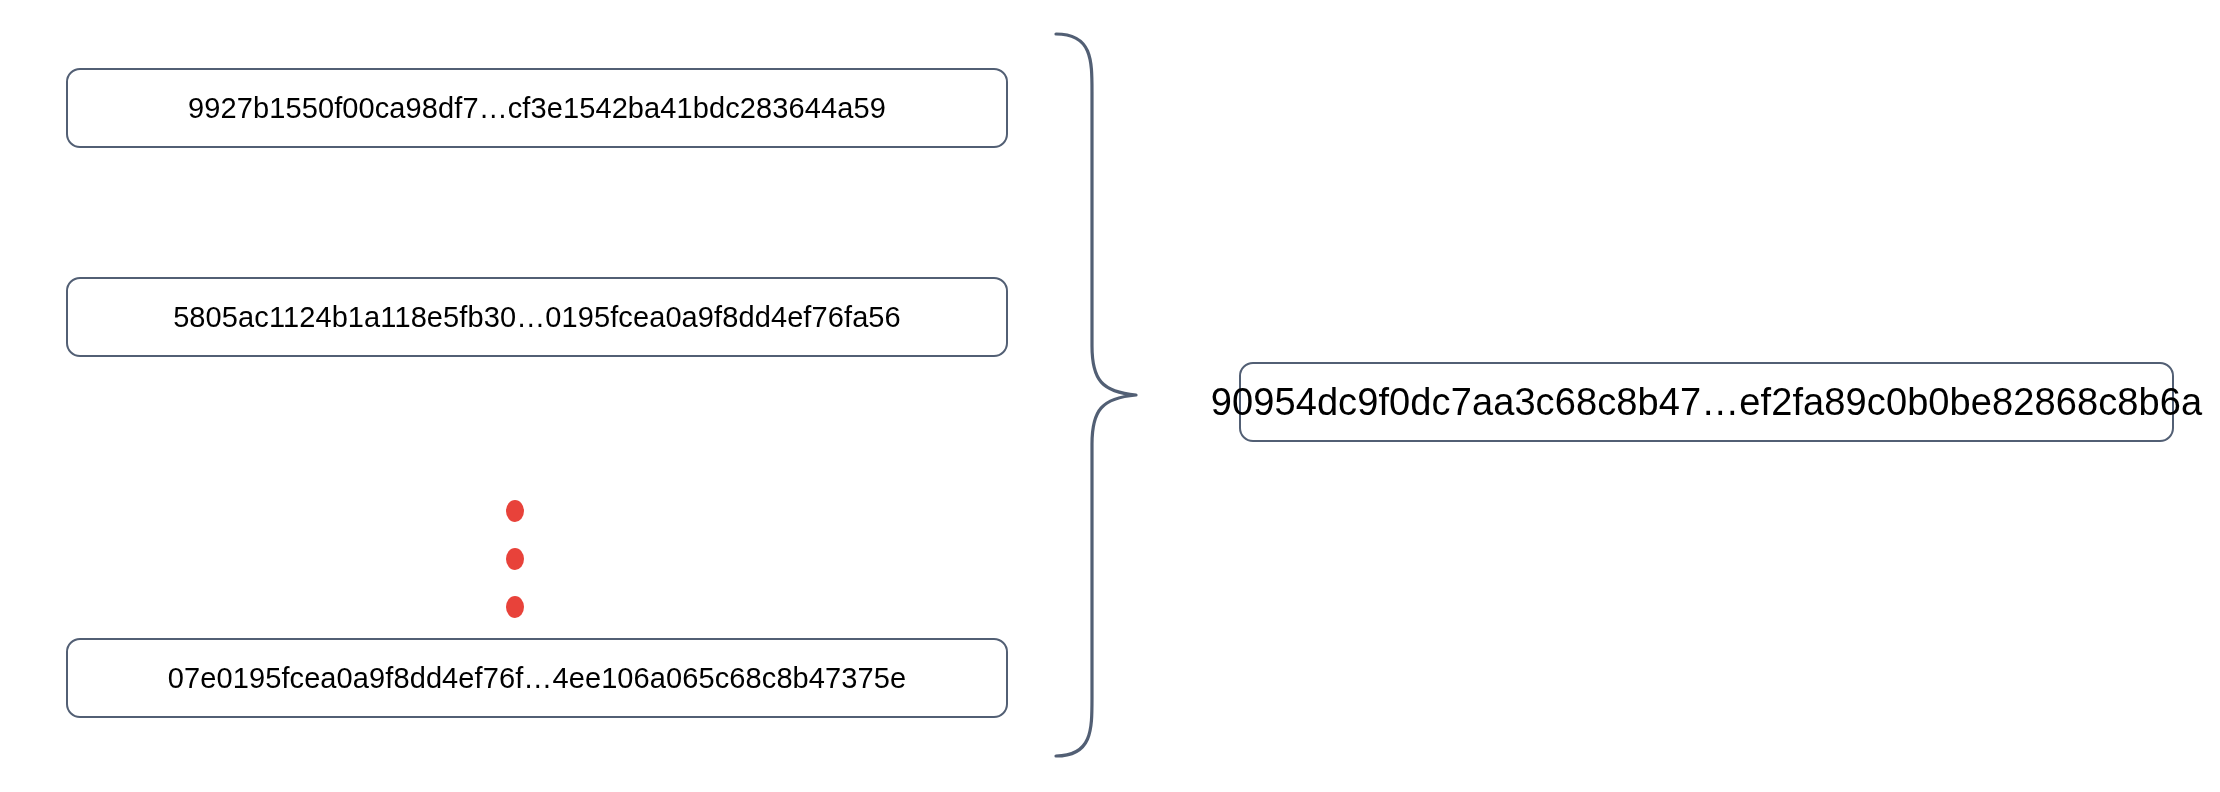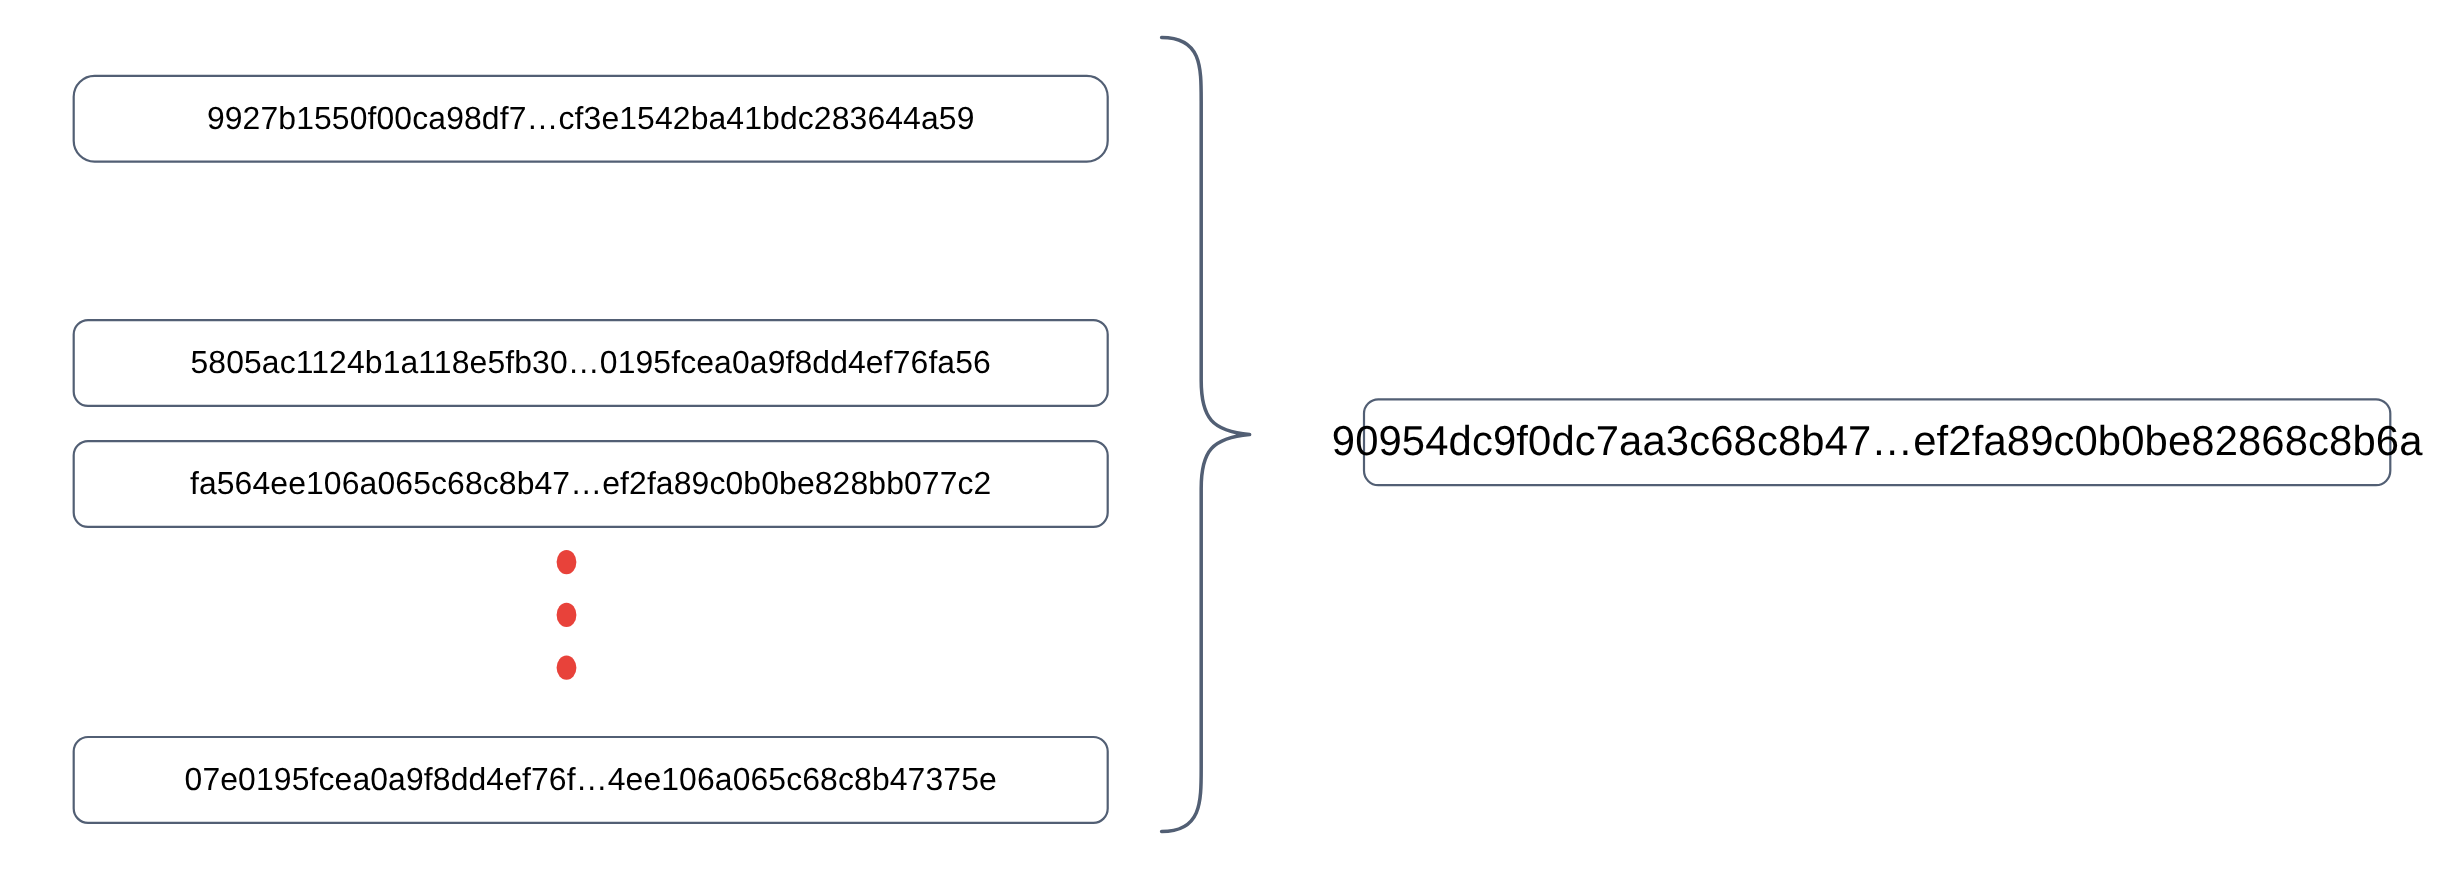--- a/index.html
+++ b/index.html
@@ -34,25 +34,25 @@
     white-space: nowrap;
   }
 
   .left-box {
     left: 66px;
     width: 942px;
     height: 80px;
     font-size: 29px;
   }
 
-  .left-box.row0 { top: 68px; border-radius: 20px;  }
+  .left-box.row0 { top: 68px;  }
   .left-box.row1 { top: 179px; }
-  .left-box.row2 { top: 290px; }
+  .left-box.row2 { top: 277px; }
   .left-box.row3 { top: 400px; }
-  .left-box.row4 { top: 669px; text-align: center; }
+  .left-box.row4 { top: 638px; text-align: center; }
 
   .right-box {
     left: 1239px;
     top: 362px;
     width: 935px;
     height: 80px;
     font-size: 38px;
   }
 
   
@@ -97,23 +97,20 @@
 
   <div class="hash-box left-box row0">
     <span>9927b1550f00ca98df7…cf3e1542ba41bdc283644a59</span>
   </div>
 
 
   <div class="hash-box left-box row2">
     <span>5805ac1124b1a118e5fb30…0195fcea0a9f8dd4ef76fa56</span>
   </div>
 
-  <div class="hash-box left-box row3">
-    <span>fa564ee106a065c68c8b47…ef2fa89c0b0be828bb077c2</span>
-  </div>
 
   <div class="dots-group">
     <span class="dot d0"></span>
     <span class="dot d1"></span>
     <span class="dot d2"></span>
   </div>
 
   <div class="hash-box left-box row4">
     <span>07e0195fcea0a9f8dd4ef76f…4ee106a065c68c8b47375e</span>
   </div>

